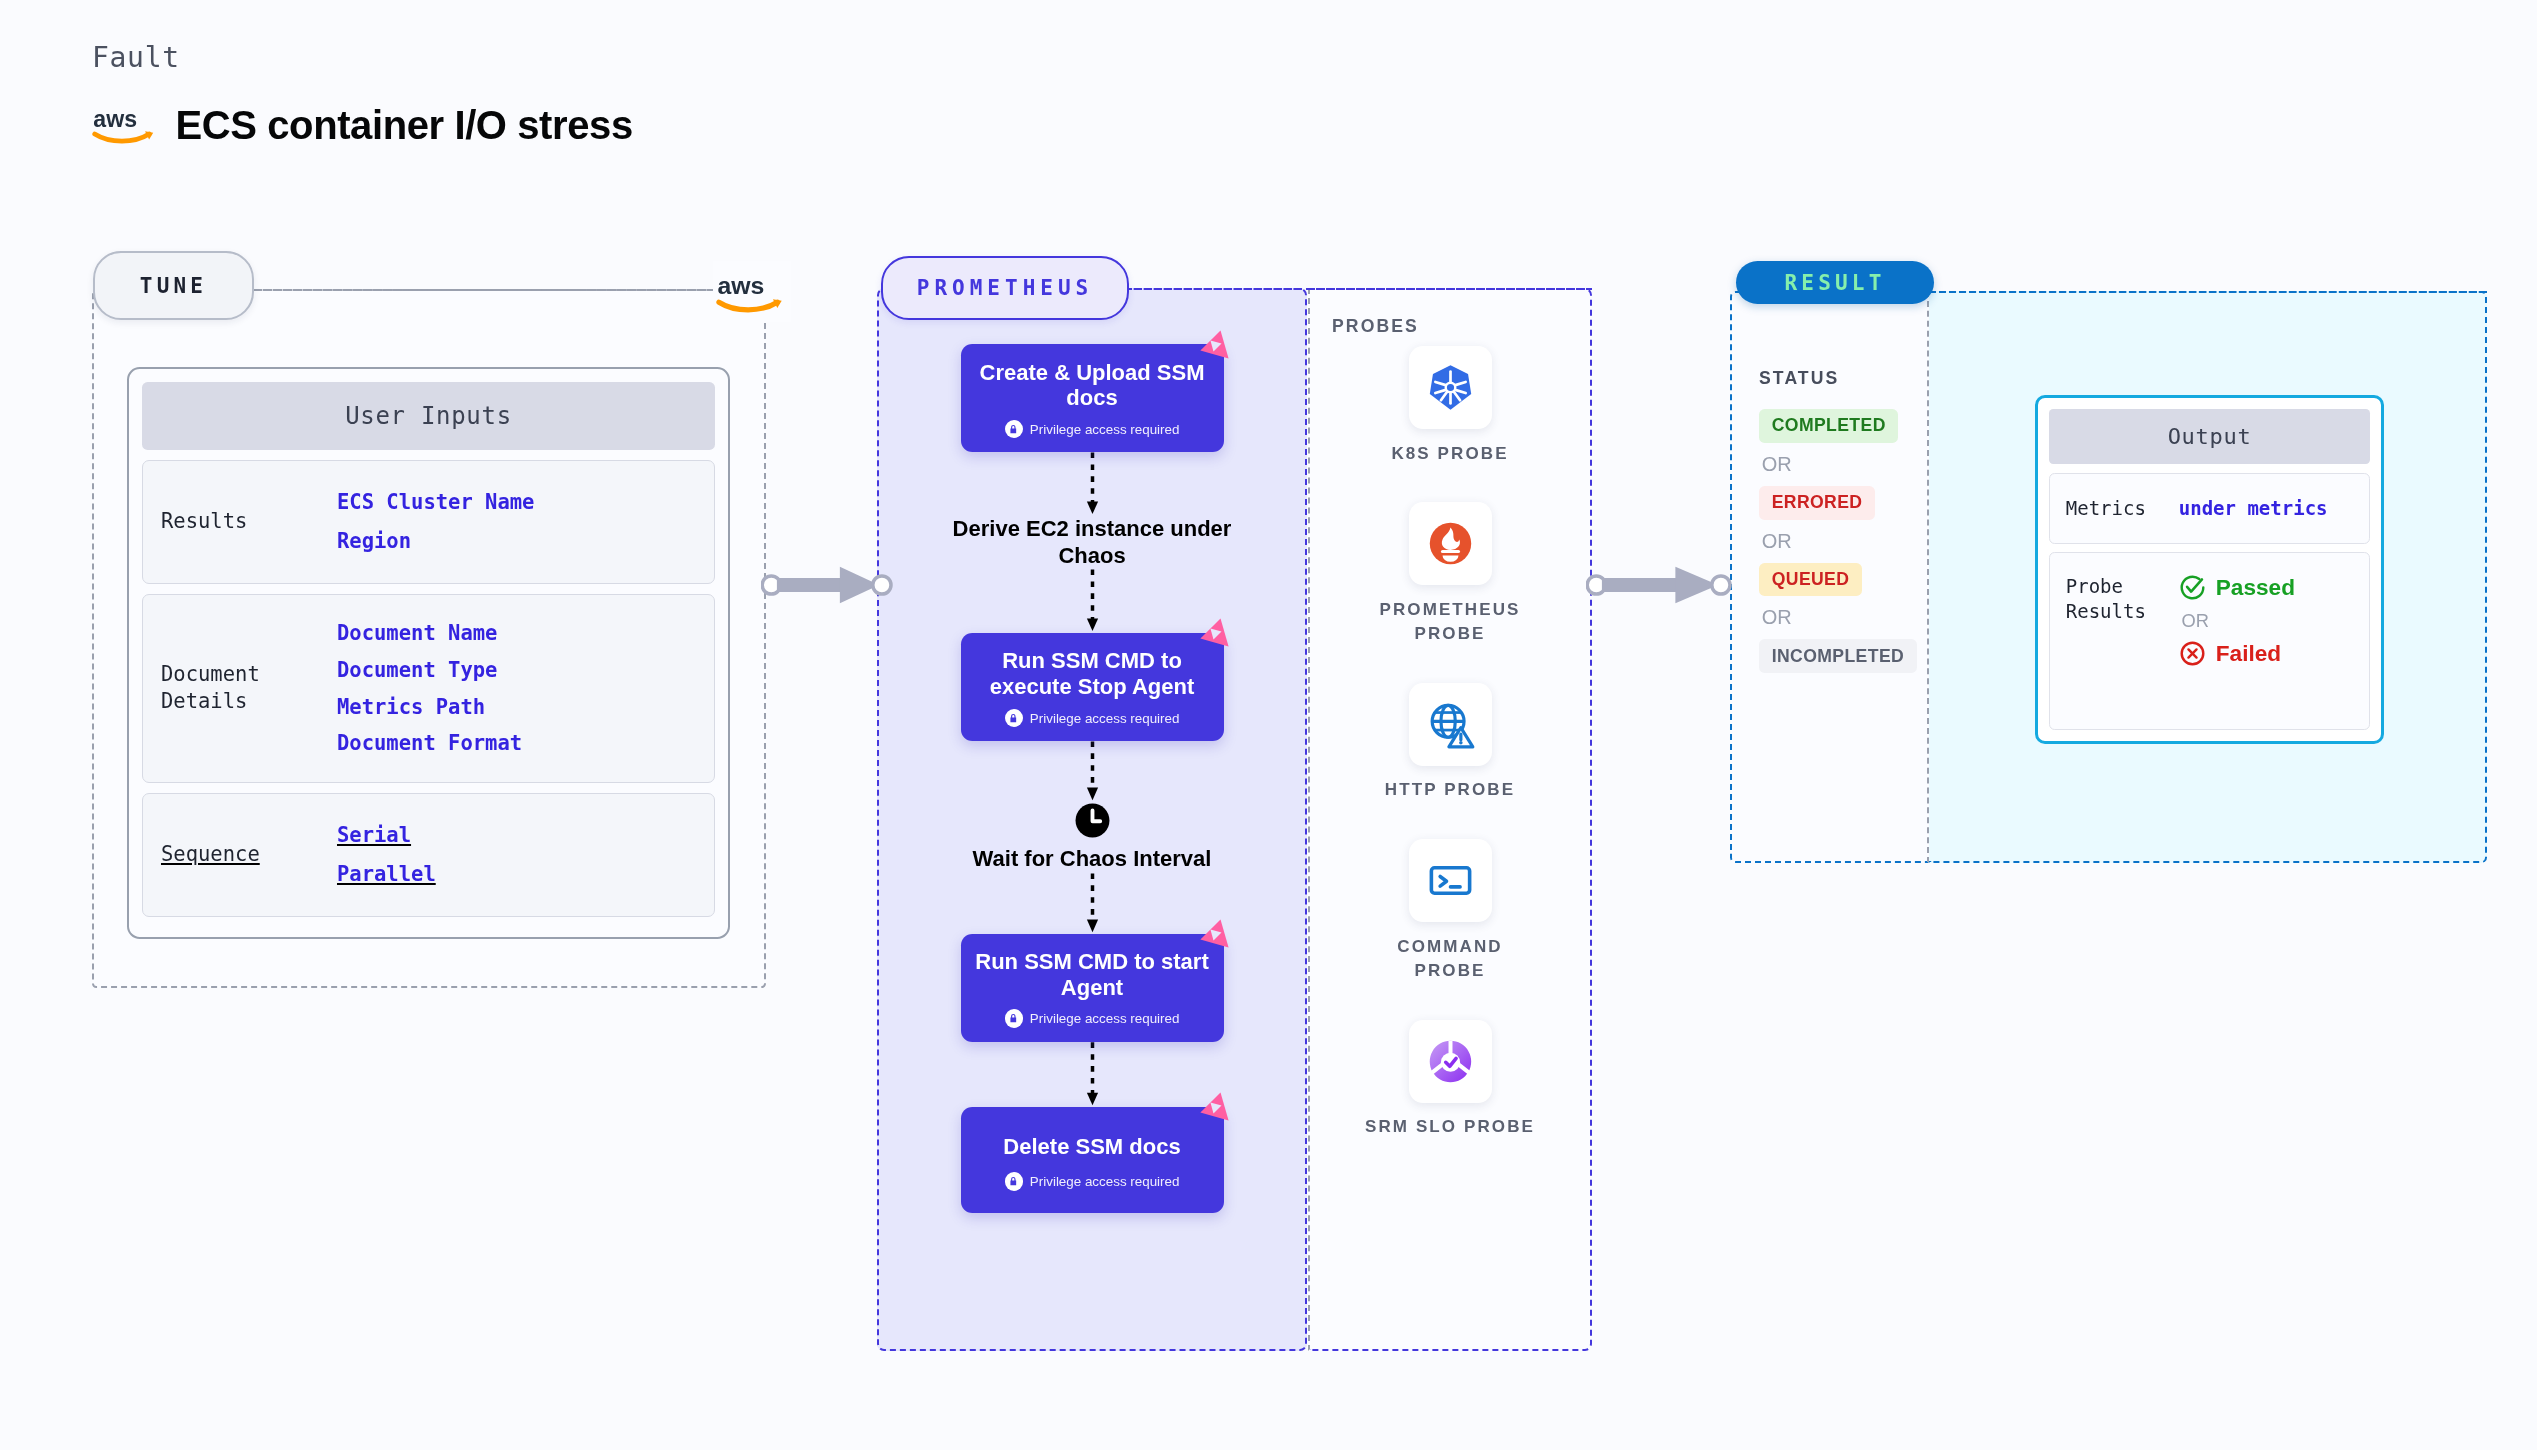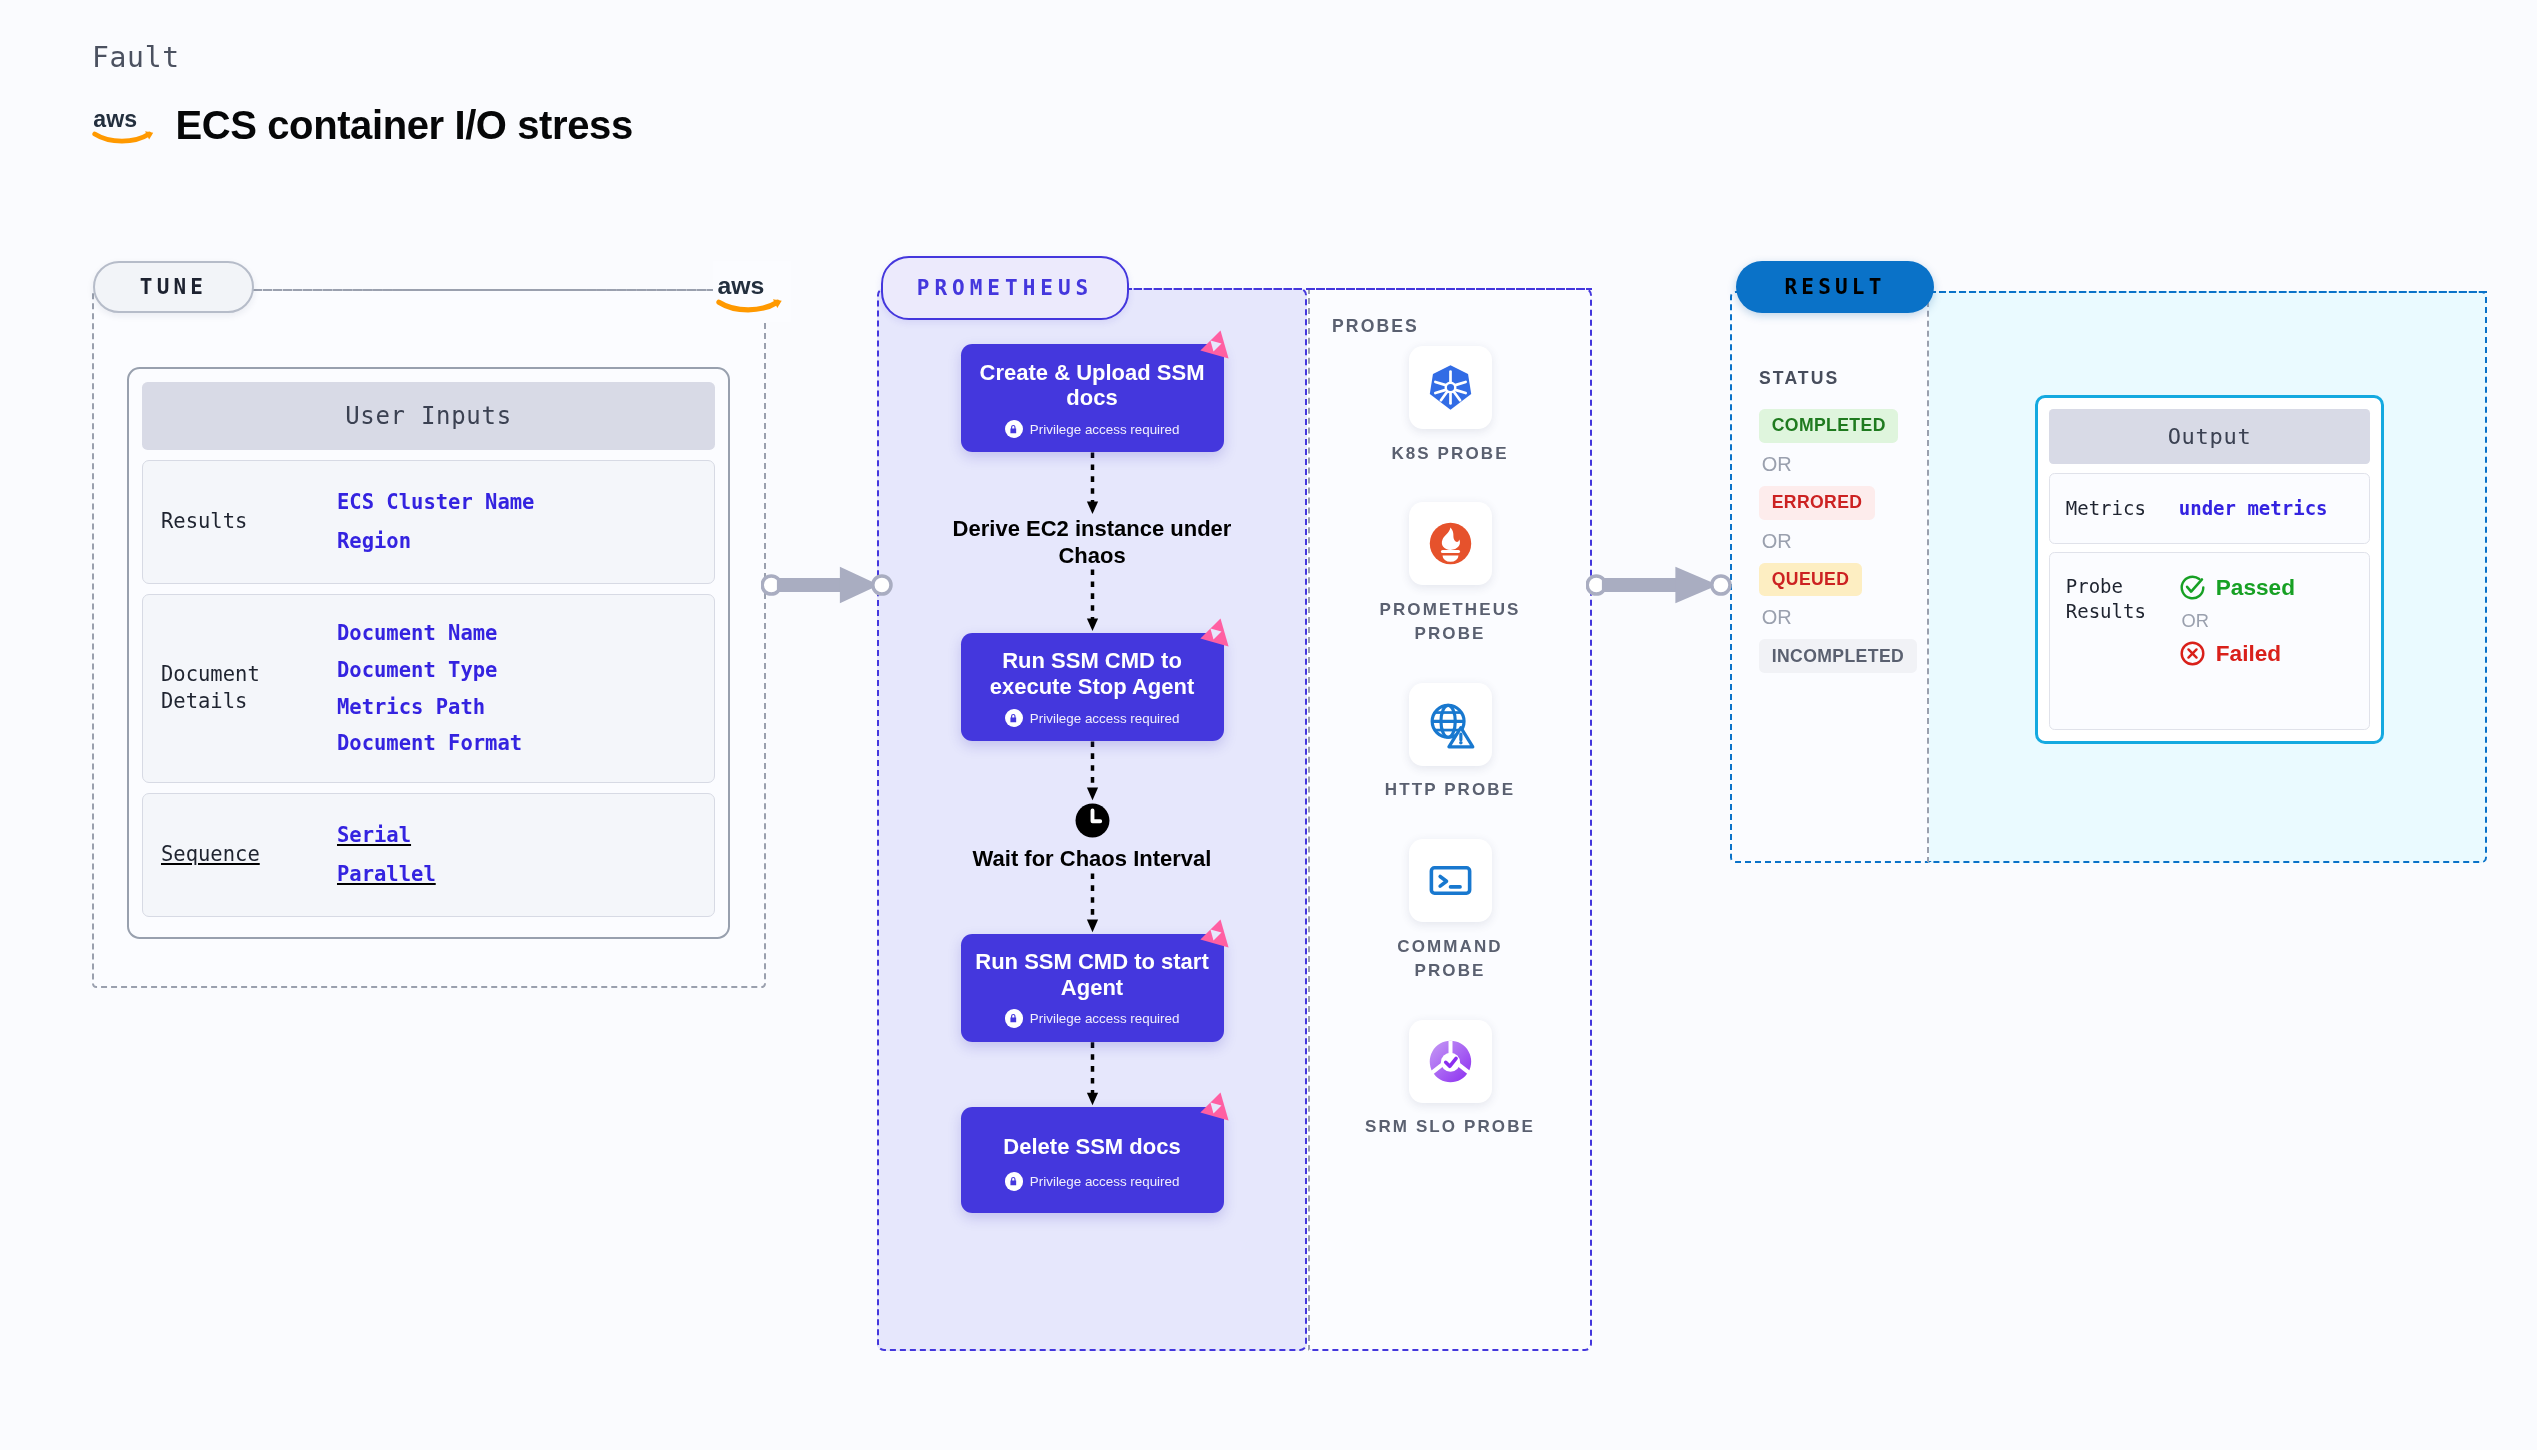--- a/index.html
+++ b/index.html
@@ -33,21 +33,21 @@
     font-weight: 700; letter-spacing: 2.8px; white-space: nowrap;
   }
 
   
   #tune-panel {
     left: 92px; top: 289px; width: 674px; height: 699px;
     border: 2.1px dashed #9aa0ae; border-radius: 4.2px;
     background: #fbfcff;
   }
   #tune-pill {
-    left: 93px; top: 261px; width: 161px; height: 52px;
+    left: 93px; top: 251px; width: 161px; height: 69px;
     background: #f2f4f8; border: 2.1px solid #b6bcc9; color: #1d2230;
     font-size: 21px; letter-spacing: 4.2px;
     box-shadow: 0 2.8px 7px rgba(30,40,80,0.08);
   }
   #tune-dash-line {
     position: absolute; left: 253px; top: 289px; width: 473px; height: 0;
     border-top: 2.1px dashed #9aa0ae; z-index: 2;
   }
   #aws-logo-tune {
     position: absolute; left: 713px; top: 261px; width: 78px; height: 61px;
@@ -156,22 +156,22 @@
     color: #5a6070; text-align: center; line-height: 1.4;
   }
 
   
   #result-panel {
     left: 1730px; top: 291px; width: 199px; height: 572px;
     border: 2.8px dashed #0a72c8; border-right: 2.1px dashed #9aa0ae;
     border-radius: 5.6px 0 0 5.6px; background: #fbfcff;
   }
   #result-pill {
-    left: 1736px; top: 261px; width: 198px; height: 52px;
-    background: #0a72c8; border: none; color: #000000;
+    left: 1736px; top: 261px; width: 198px; height: 43px;
+    background: #0a72c8; border: none; color: #86efac;
     font-size: 21px; letter-spacing: 4.2px;
     box-shadow: 0 2.8px 8.5px rgba(10,90,160,0.25);
   }
   #result-dash-line {
     position: absolute; left: 1930px; top: 291px; width: 557px; height: 0;
     border-top: 2.8px dashed #0a72c8; z-index: 2;
   }
   #status-caption {
     position: absolute; left: 1759px; top: 368px;
     font-size: 17.6px; font-weight: 700; letter-spacing: 2.1px; color: #474d5c;

